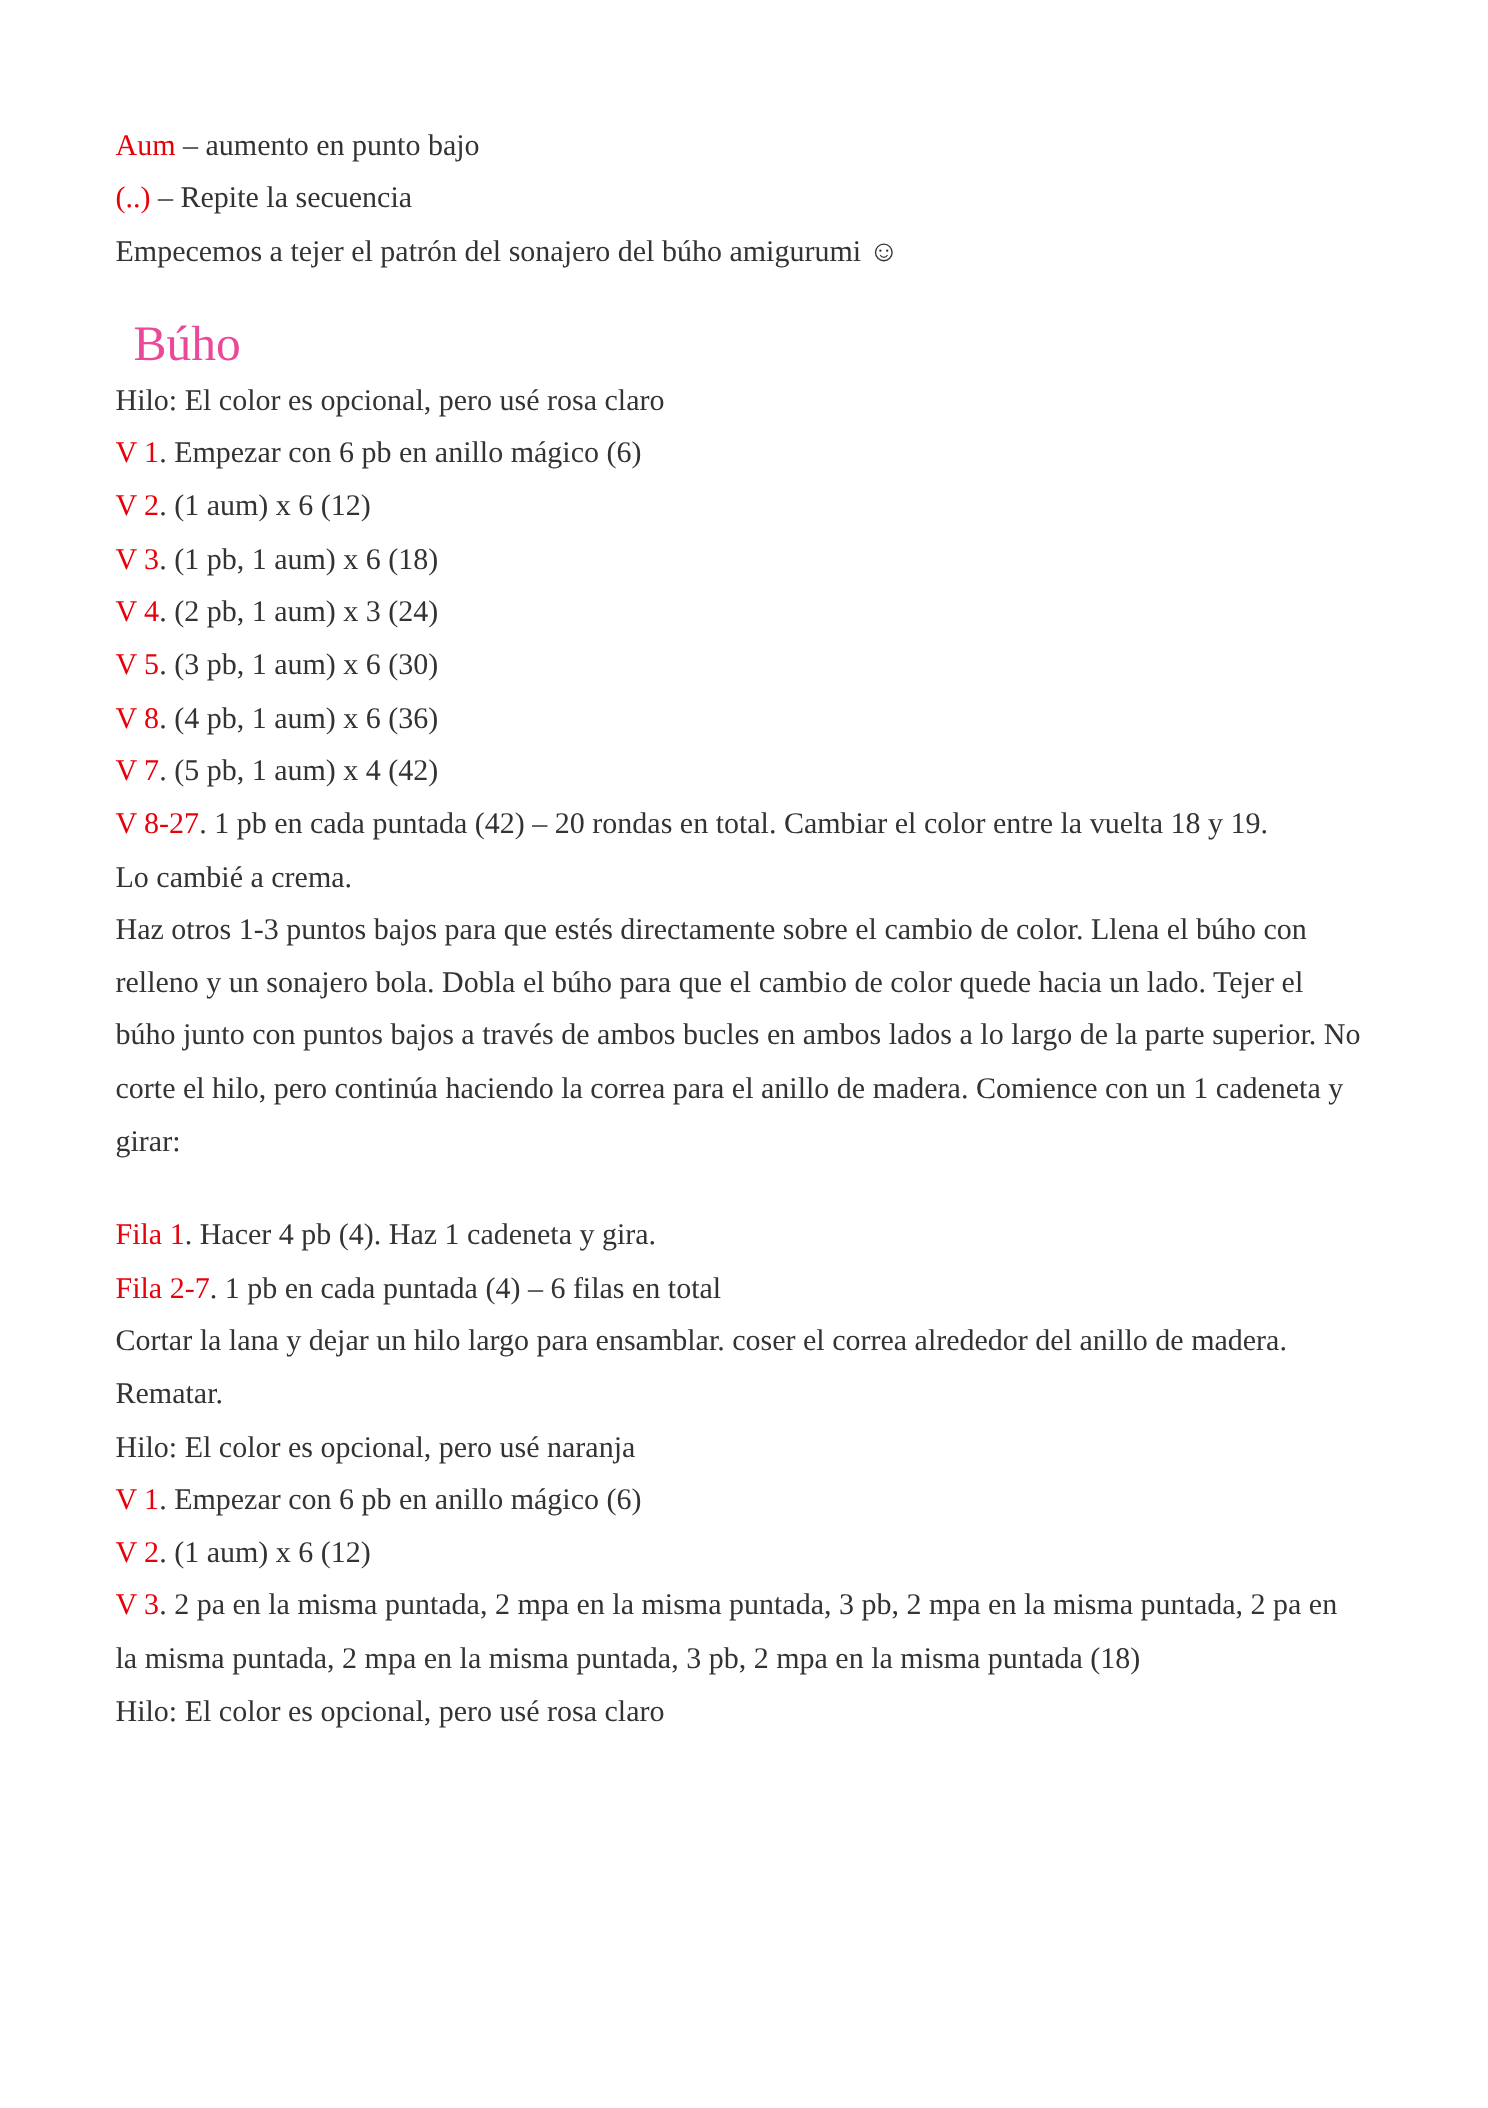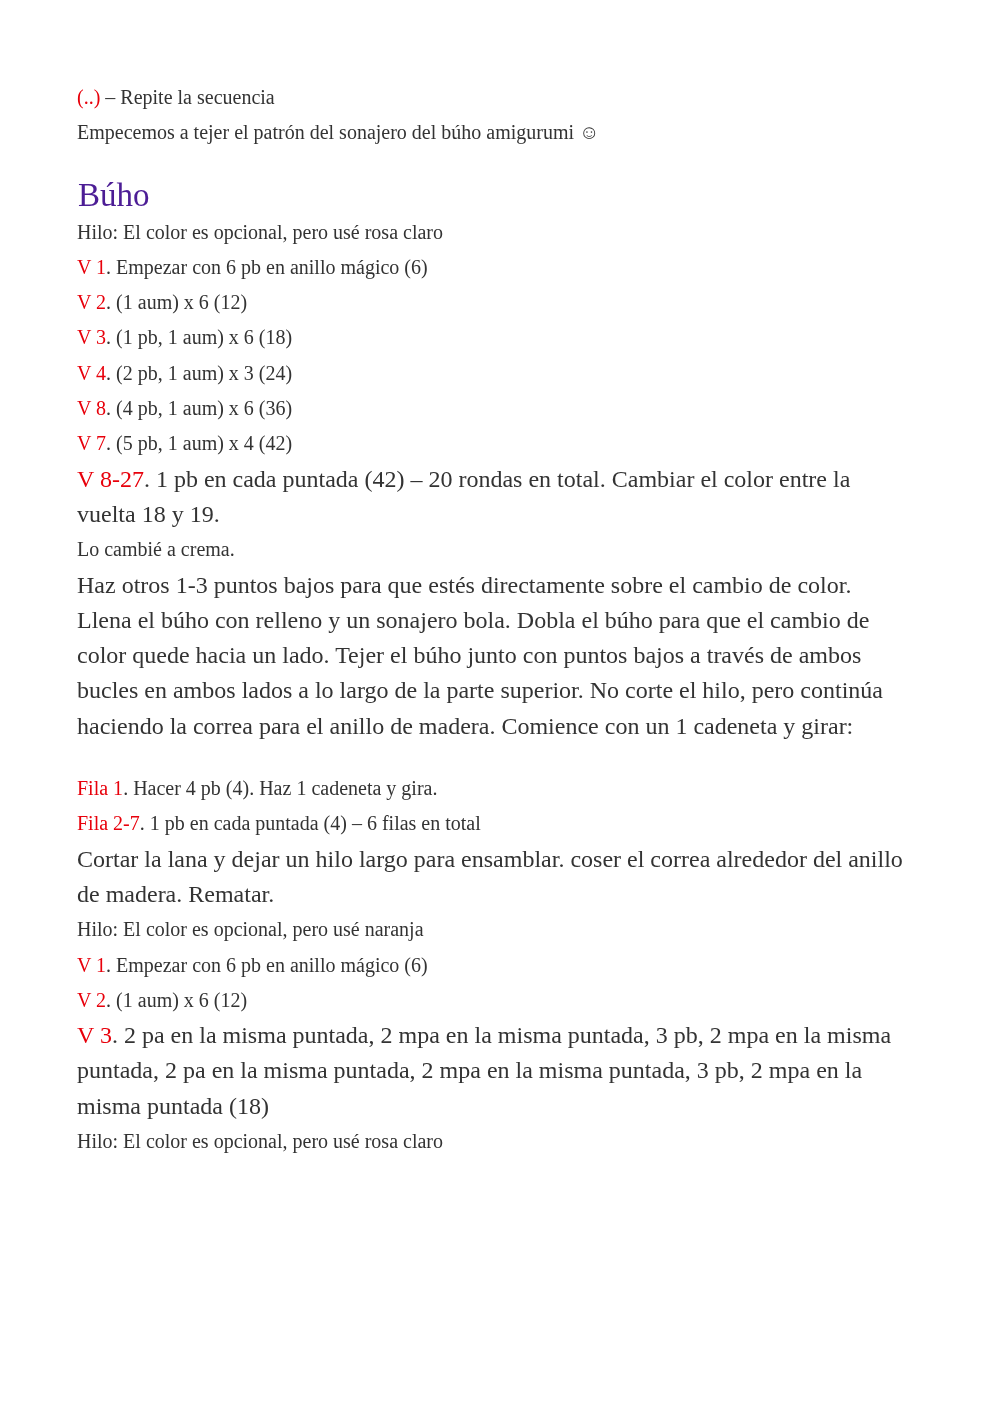--- a/index.html
+++ b/index.html
@@ -1,41 +1,43 @@
 <!DOCTYPE html>
 <html><head>
 <meta charset="utf-8">
 <style>
   html, body { margin: 0; padding: 0; background: #ffffff; }
   body { width: 992px; height: 1405px; overflow: hidden; position: relative;
          font-family: "Liberation Serif", serif; color: #333333; }
   .page { position: absolute; left: 77px; top: 80px; width: 830px; }
   .line { font-size: 20px; line-height: 35.3px; height: 35.3px; white-space: nowrap; }
-  .para { font-size: 24px; line-height: 35.3px; }
+  .para { font-size: 20px; line-height: 35.3px; }
   .red { color: #e8000b; }
-  h2 { font-family: "Liberation Serif", serif; font-weight: normal; color: #4c1d95;
-       font-size: 33px; line-height: 40px; margin: 1px; }
+  h2 { font-family: "Liberation Serif", serif; font-weight: normal; color: #ec4899;
+       font-size: 33px; line-height: 40px; margin: 12px; }
   .h-buho { margin-top: 24px; margin-bottom: 0; }
   .gap { height: 27px; }
 </style>
 </head>
 <body>
 
 <div class="page">
 
+  <div class="line"><span class="red">Aum</span><span> – aumento en punto bajo</span></div>
   <div class="line"><span class="red">(..)</span><span> – Repite la secuencia</span></div>
   <div class="line">Empecemos a tejer el patrón del sonajero del búho amigurumi ☺</div>
 
   <h2 class="h-buho">Búho</h2>
   <div class="line">Hilo: El color es opcional, pero usé rosa claro</div>
 
   <div class="line"><span class="red">V 1</span><span>. Empezar con 6 pb en anillo mágico (6)</span></div>
   <div class="line"><span class="red">V 2</span><span>. (1 aum) x 6 (12)</span></div>
   <div class="line"><span class="red">V 3</span><span>. (1 pb, 1 aum) x 6 (18)</span></div>
   <div class="line"><span class="red">V 4</span><span>. (2 pb, 1 aum) x 3 (24)</span></div>
+  <div class="line"><span class="red">V 5</span><span>. (3 pb, 1 aum) x 6 (30)</span></div>
   <div class="line"><span class="red">V 8</span><span>. (4 pb, 1 aum) x 6 (36)</span></div>
   <div class="line"><span class="red">V 7</span><span>. (5 pb, 1 aum) x 4 (42)</span></div>
   <div class="para"><span class="red">V 8-27</span><span>. 1 pb en cada puntada (42) – 20 rondas en total. Cambiar el color entre la vuelta 18 y 19.</span></div>
 
   <div class="line">Lo cambié a crema.</div>
   <div class="para">Haz otros 1-3 puntos bajos para que estés directamente sobre el cambio de color. Llena el búho con relleno y un sonajero bola. Dobla el búho para que el cambio de color quede hacia un lado. Tejer el búho junto con puntos bajos a través de ambos bucles en ambos lados a lo largo de la parte superior. No corte el hilo, pero continúa haciendo la correa para el anillo de madera. Comience con un 1 cadeneta y girar:</div>
 
   <div class="gap"></div>
 
   <div class="line"><span class="red">Fila 1</span><span>. Hacer 4 pb (4). Haz 1 cadeneta y gira.</span></div>

